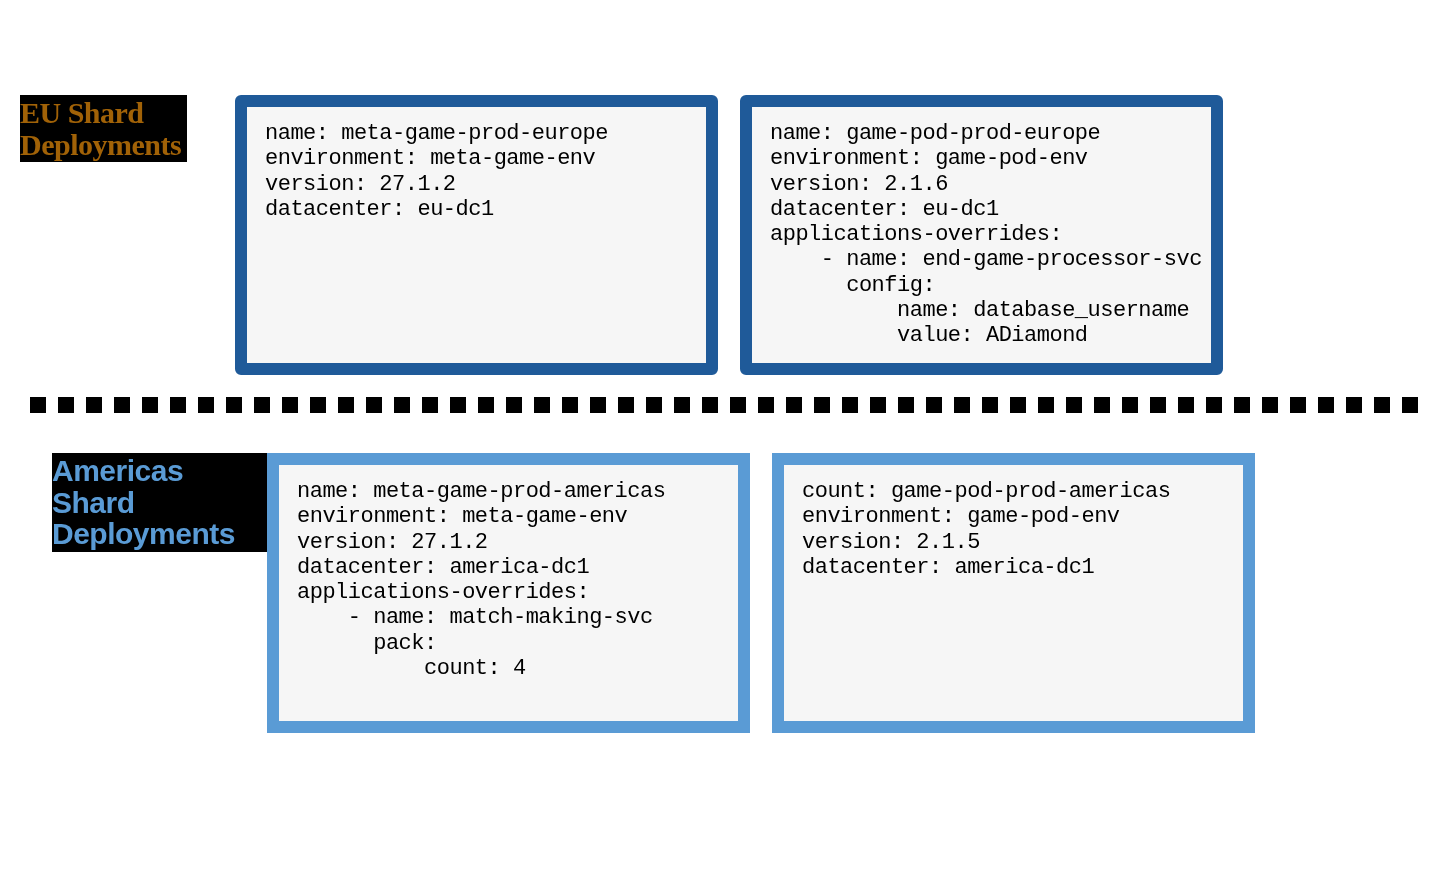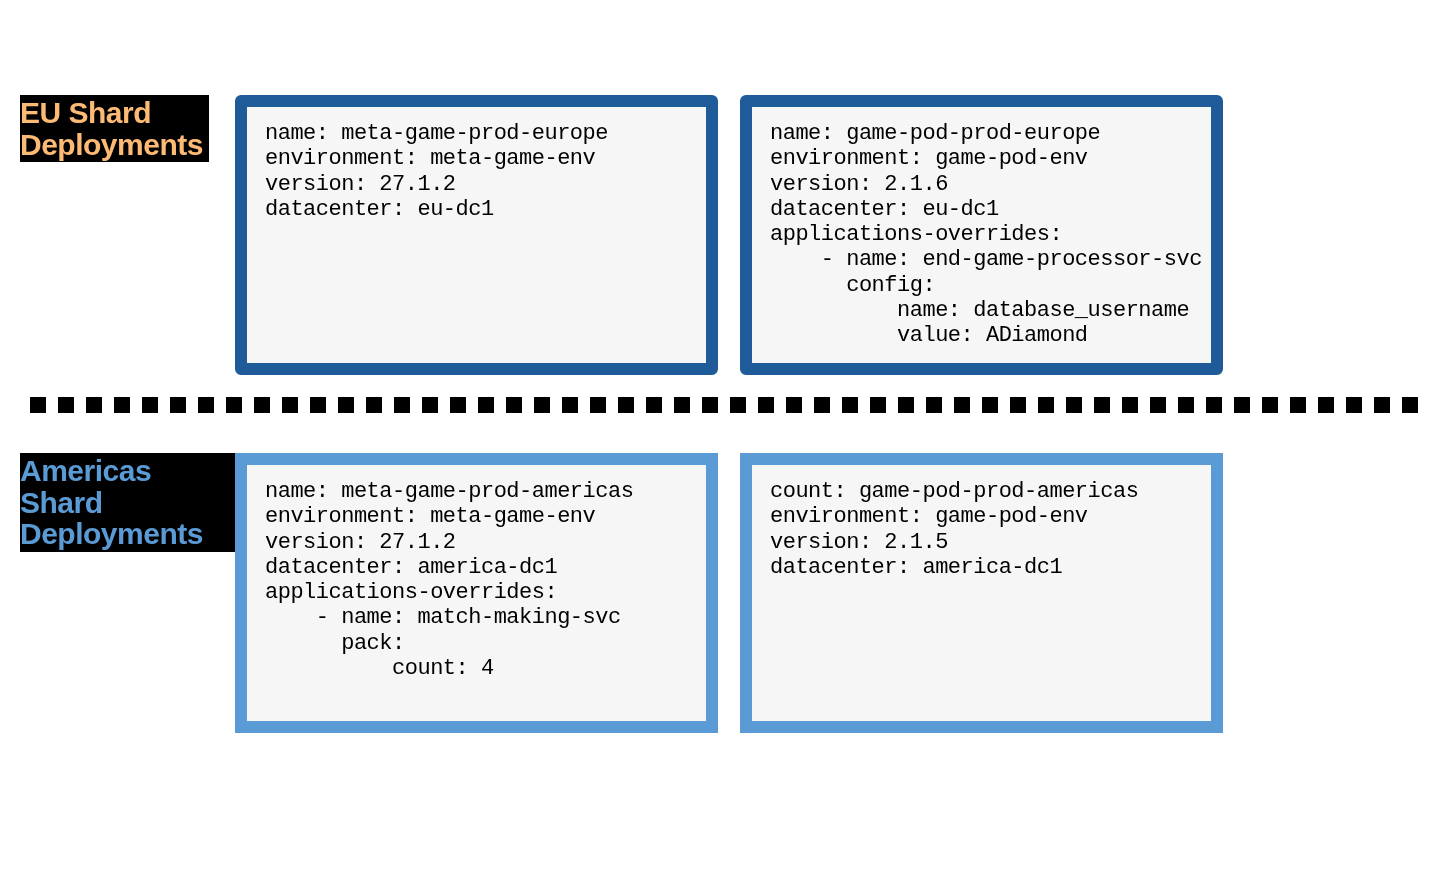--- a/index.html
+++ b/index.html
@@ -1,23 +1,23 @@
 <!DOCTYPE html>
 <html><head>
 <meta charset="utf-8">
 <style>
   * { box-sizing: border-box; margin: 0; padding: 0; }
   body { width: 1454px; height: 885px; background: #ffffff; font-family: Arial, Helvetica, sans-serif; position: relative; }
   .section { display: flex; align-items: flex-start; padding: 0 20px; }
   .section.top { padding-top: 95px; }
-  .section.bottom { padding-top: 40px; }
+  .section.bottom { padding-top: 40px; margin-left: 32px; }
   .label-box { width: 215px; flex-shrink: 0; }
   .label { background: #000000; display: inline-block; padding: 2px 6px 2px 0; }
   .label-text { font-family: "Arial Narrow", Arial, sans-serif; font-stretch: condensed; font-weight: bold; font-size: 30px; line-height: 1.05; letter-spacing: -0.5px; }
-  .label-text.top { color: #fdba74; }
+  .label-text.top { color: #a16207; font-family: Liberation Serif, serif; }
   .label-text.bottom { color: #5a9bd5; }
   .cards { display: flex; gap: 22px; }
   .card { width: 483px; height: 280px; border: 12px solid; background: #f6f6f6; padding: 14px 18px; }
   .card.dark { border-color: #1f5a99; border-radius: 6px; }
   .card.light { border-color: #5a9bd5; }
   .yaml { font-family: "Courier New", Courier, monospace; font-size: 22px; line-height: 1.15; letter-spacing: -0.5px; white-space: pre; color: #000; }
   .divider { display: flex; gap: 12px; padding: 22px 30px 0 30px; overflow: hidden; width: 1420px; }
   .sq { width: 16px; height: 16px; background: #000; flex-shrink: 0; }
 </style>
 </head>

